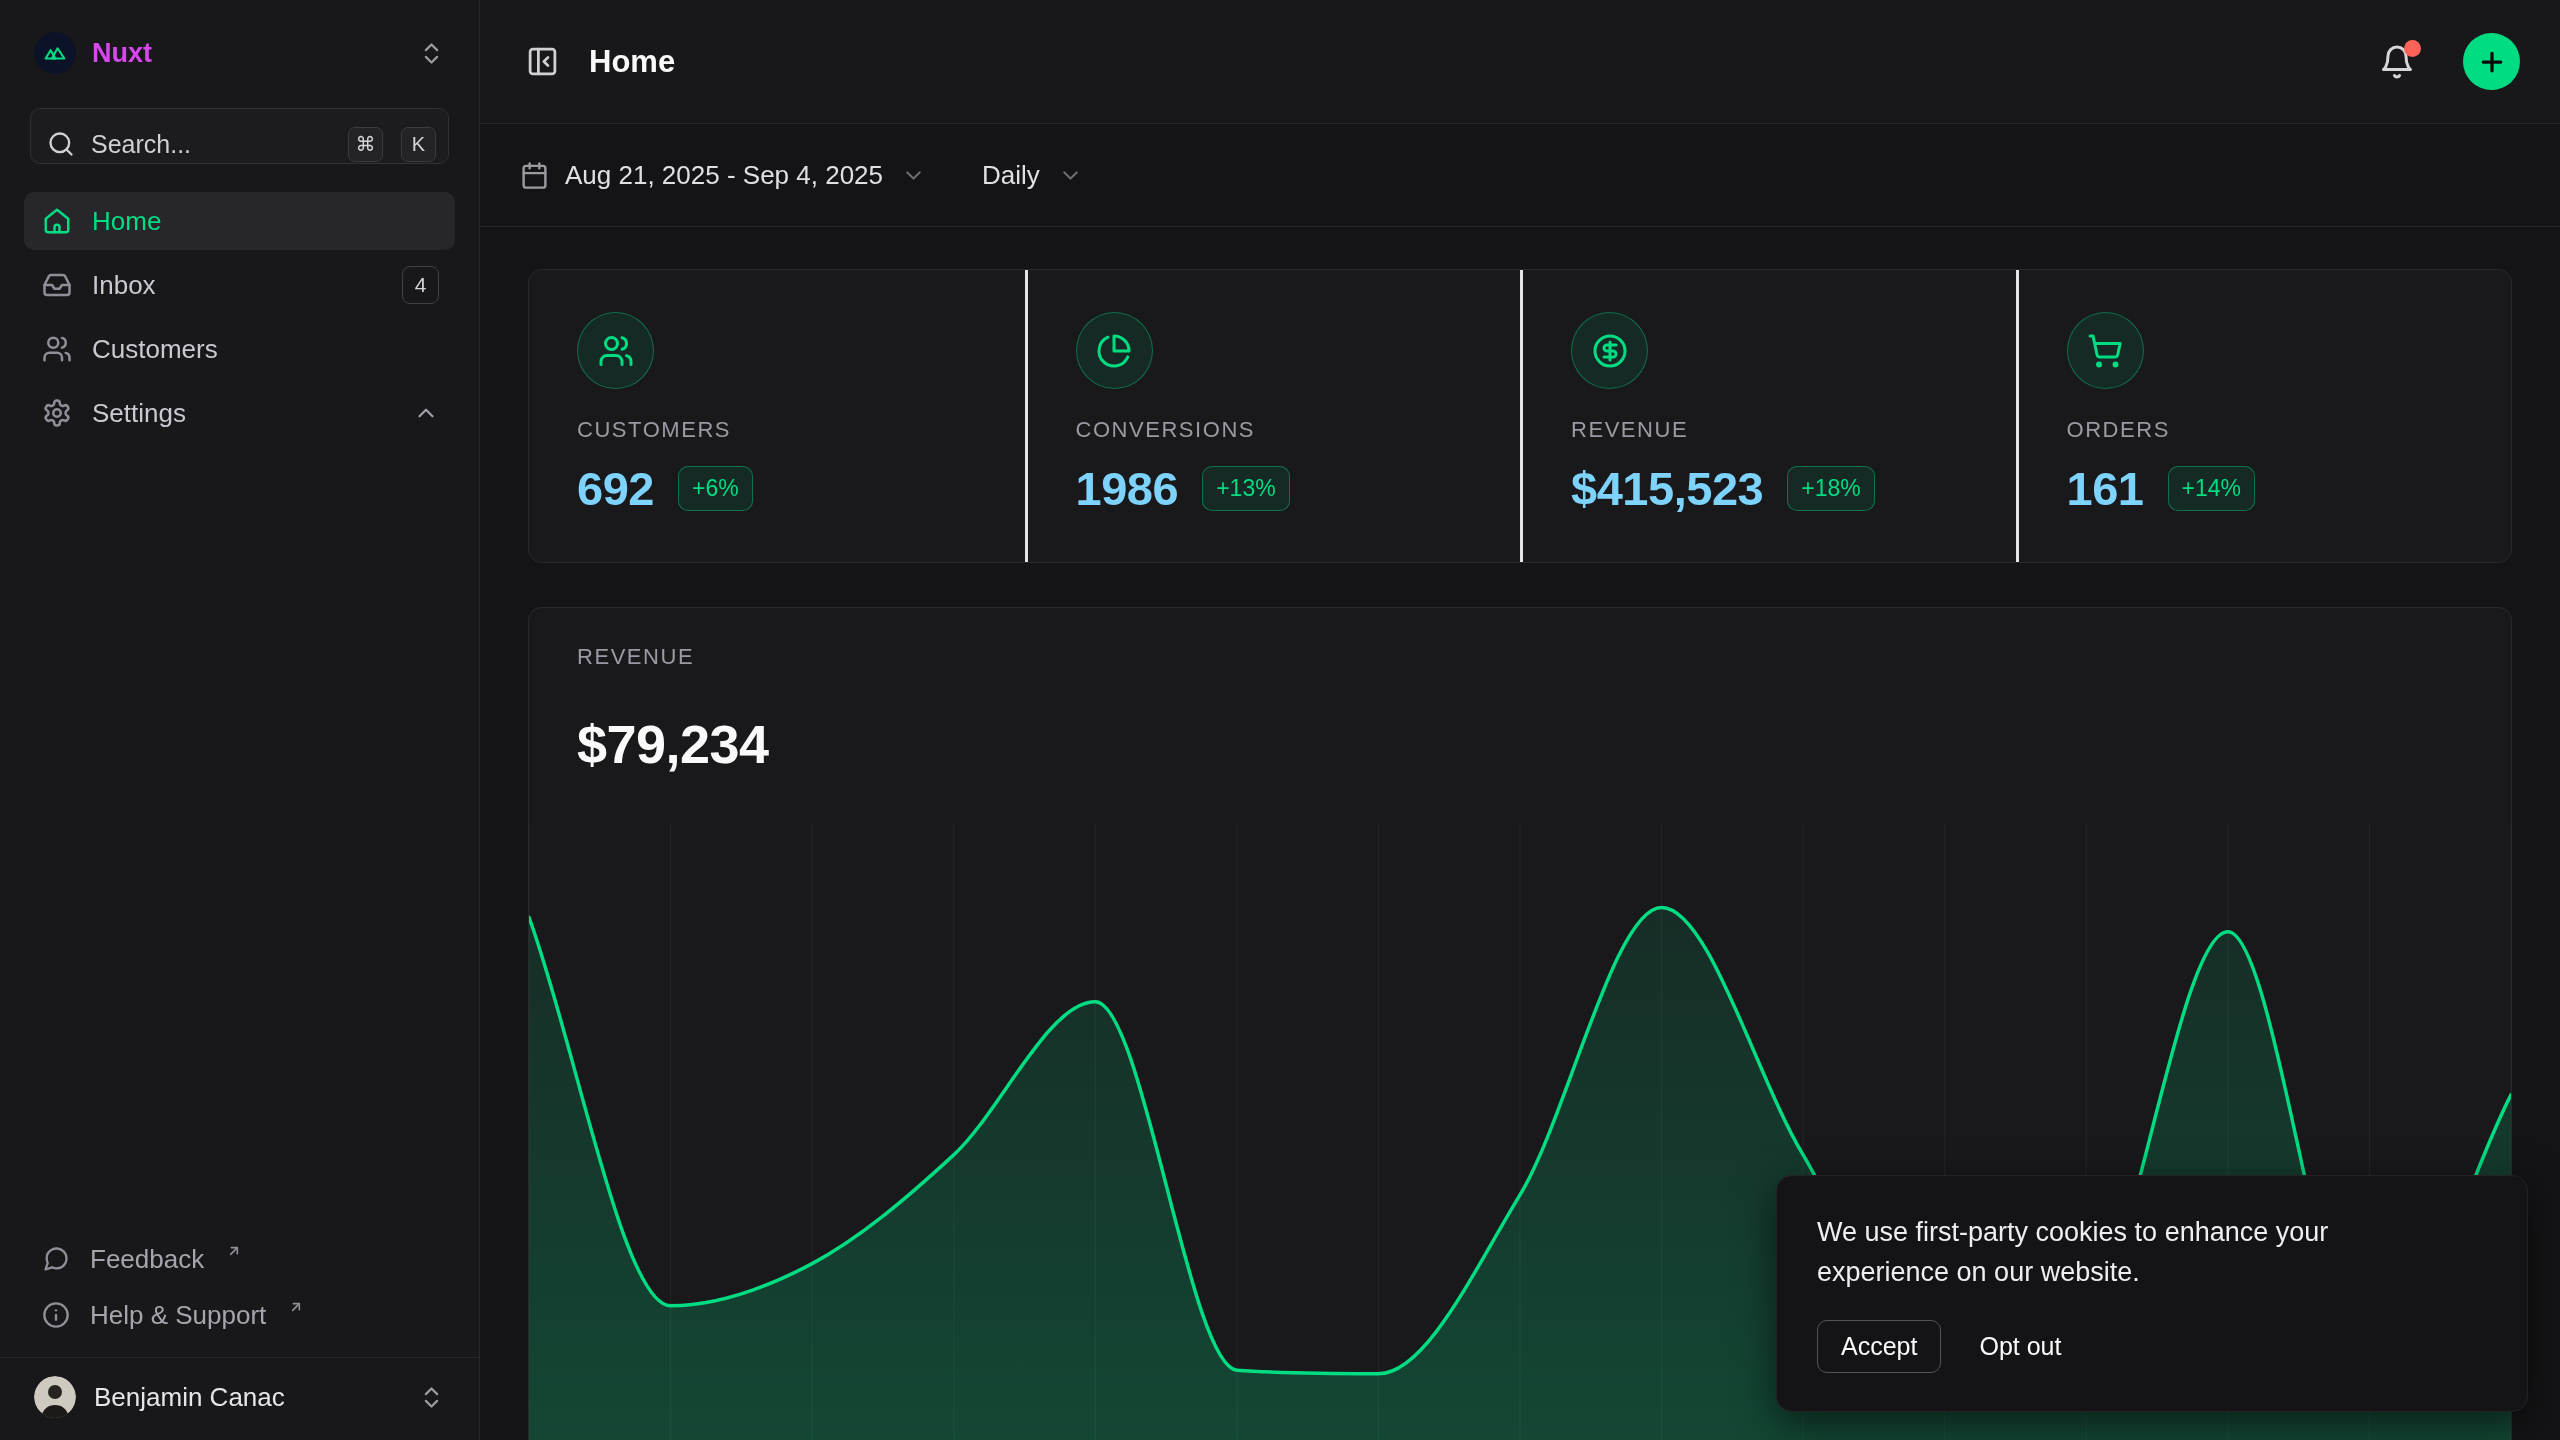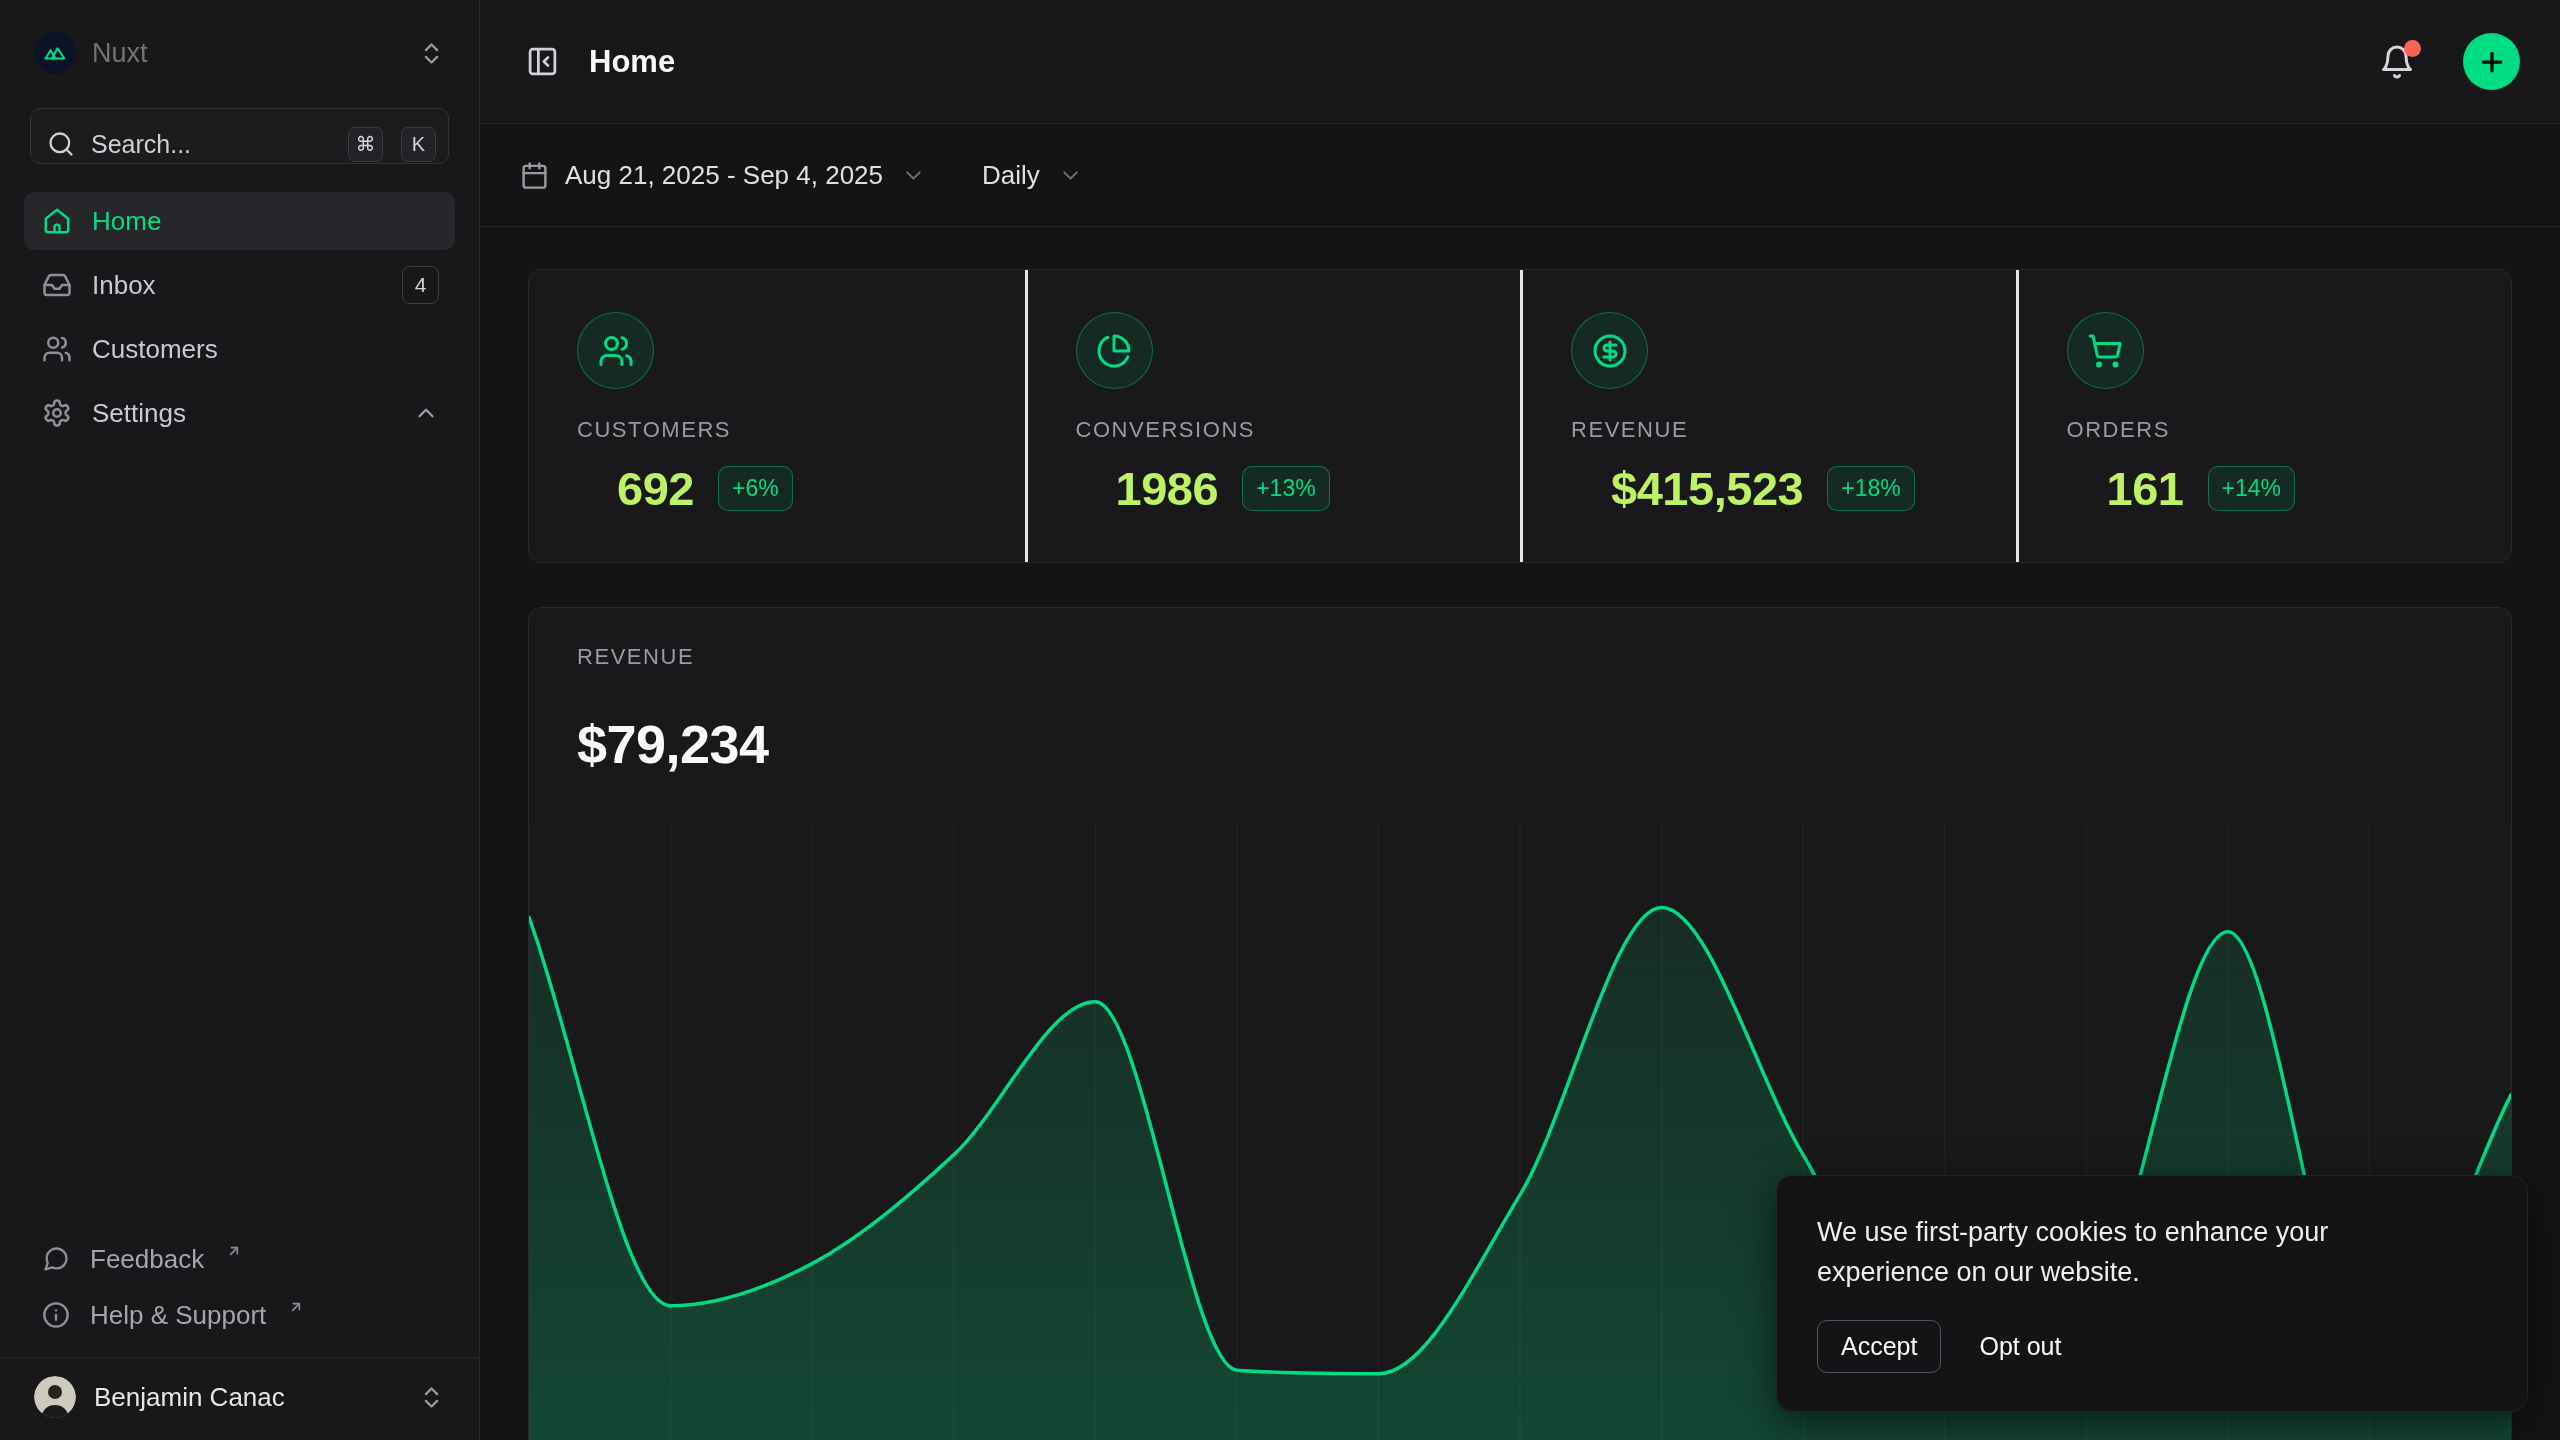--- a/index.html
+++ b/index.html
@@ -14,21 +14,21 @@
 
   
   .sidebar {
     width:480px; min-width:480px; height:100%;
     background:#18181b; border-right:1px solid #27272a;
     display:flex; flex-direction:column;
     padding:24px 24px 0;
   }
   .ws-row { display:flex; align-items:center; gap:16px; padding:8px 10px; border-radius:10px; cursor:pointer; }
   .ws-logo { width:42px; height:42px; border-radius:50%; background:#0c1228; display:grid; place-items:center; flex:none; }
-  .ws-name { font-size:27px; font-weight:400; color:#737373; flex:1; }
+  .ws-name { font-size:27px; font-weight:700; color:#d946ef; flex:1; }
   .icon { display:inline-flex; flex:none; }
   .chev-updown { color:#9a9aa1; }
 
   .search {
     margin:26px 6px 28px; height:56px; border-radius:10px;
     background:#1c1c1f; border:1px solid #313136;
     display:flex; align-items:center; gap:16px; padding:16px 12px 0 16px; cursor:text;
   }
   .search-text { flex:1; font-size:25px; color:#cfcfd4; }
   .kbd {
@@ -92,21 +92,21 @@
   }
   .stat-cell { padding:42px 48px 46px; }
   .stat-cell + .stat-cell { border-left:3px solid #e5e5e5; }
   .stat-icon-wrap {
     width:77px; height:77px; border-radius:50%;
     background:rgba(0,220,130,0.09); border:1.5px solid rgba(0,220,130,0.38);
     display:grid; place-items:center; color:#00DC82; margin-bottom:28px;
   }
   .stat-label { font-size:22px; font-weight:500; letter-spacing:.07em; color:#9a9aa3; margin-bottom:18px; }
   .stat-value-row { display:flex; align-items:center; gap:24px; }
-  .stat-value { font-size:47px; font-weight:700; color:#bef264; letter-spacing:-0.01em;margin-left:40px; }
+  .stat-value { font-size:47px; font-weight:700; color:#7dd3fc; letter-spacing:-0.01em; }
   .delta-badge {
     font-size:23px; font-weight:500; color:#00DC82;
     background:rgba(0,220,130,0.09); border:1.5px solid rgba(0,220,130,0.4);
     border-radius:10px; padding:8px 13px;
   }
 
   .revenue-card {
     margin-top:44px; flex:1;
     background:#19191c; border:1px solid #29292d; border-bottom:none;
     border-radius:14px 14px 0 0; overflow:hidden;

